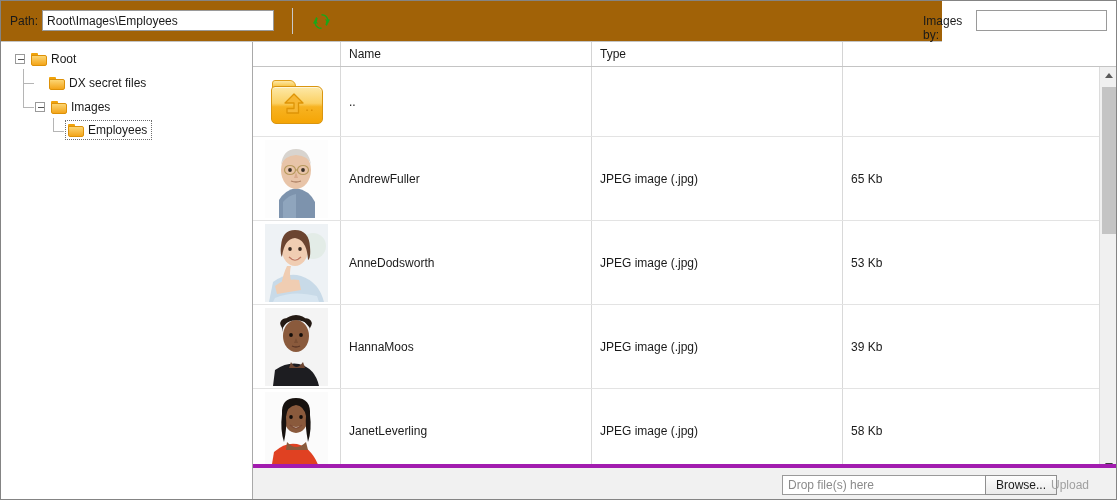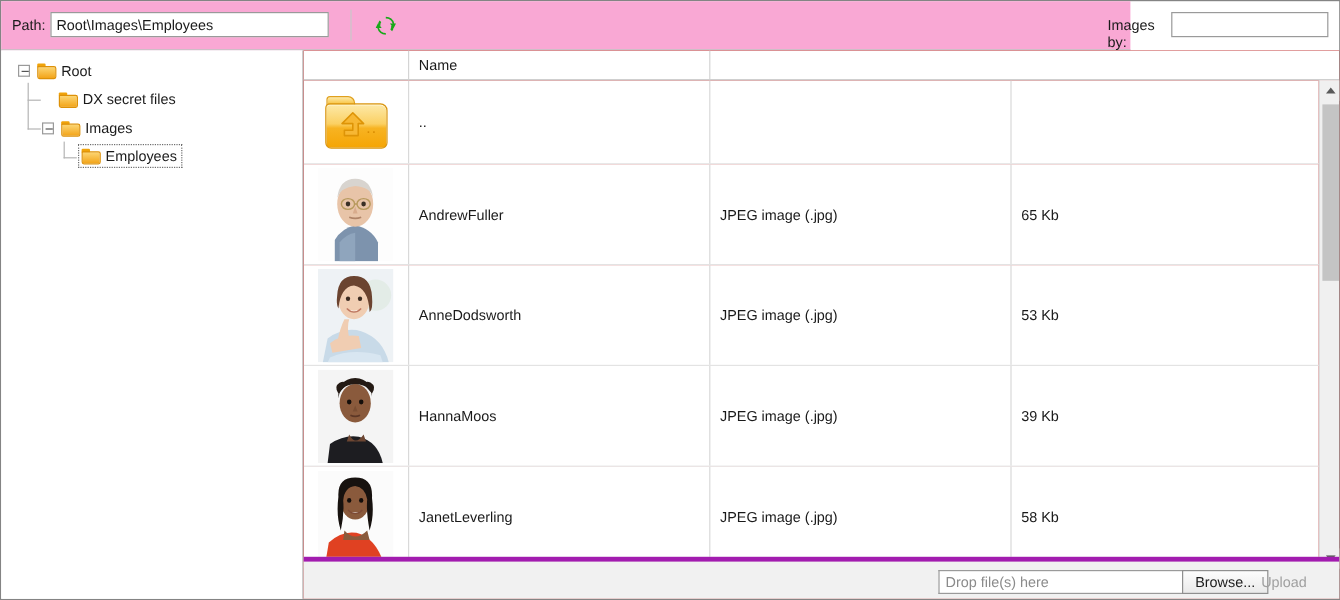--- a/index.html
+++ b/index.html
@@ -16,21 +16,21 @@
     position: relative;
     width: 1117px; height: 500px;
     border: 1px solid #848484;
     background: #ffffff;
   }
 
   
   .toolbar {
     position: absolute; left: 0; top: 0;
     width: 941px; height: 41px;
-    background: #f9a8d4;
+    background: #a16207;
     border-bottom: 1px solid #c4c4c4;
     text-decoration: underline;
   }
   .path-label {
     position: absolute; left: 9px; top: 13px;
     font-size: 12px; color: #1a1a1a;
   }
   .path-input {
     position: absolute; left: 41px; top: 9px;
     width: 232px; height: 21px;
@@ -125,21 +125,21 @@
     width: 16px; height: 11px;
     background: linear-gradient(#fcd572, #f3a51a);
     border: 1px solid #dd9108;
     border-radius: 1px 2px 2px 2px;
   }
 
   
   .grid {
     position: absolute; left: 252px; top: 41px;
     width: 863px; height: 457px;
-    background: #b91c1c;
+    background: #0f766e;
     overflow: hidden;
   }
   .grid-header {
     position: absolute; left: 0; top: 0;
     width: 863px; height: 25px;
     background: #ffffff;
     border-bottom: 1px solid #c4c4c4;
   }
   .hcell {
     position: absolute; top: 0; height: 24px;
@@ -368,20 +368,21 @@
       </span>
       <span class="tree-label">Employees</span>
     </div>
   </div>
 
   <div class="grid">
 
     <div class="grid-header">
       <div class="hcell" style="left:0; width:88px;"></div>
       <div class="hcell" style="left:88px; width:251px;">Name</div>
+      <div class="hcell" style="left:339px; width:251px;">Type</div>
     </div>
 
     <div class="rows">
 
       <div class="row" style="top:0; height:70px;">
         <div class="cell-thumb">
           <div class="upfolder">
             <div class="uf-tab"></div>
             <div class="uf-body"></div>
             <svg class="uf-arrow" viewBox="0 0 22 24">

